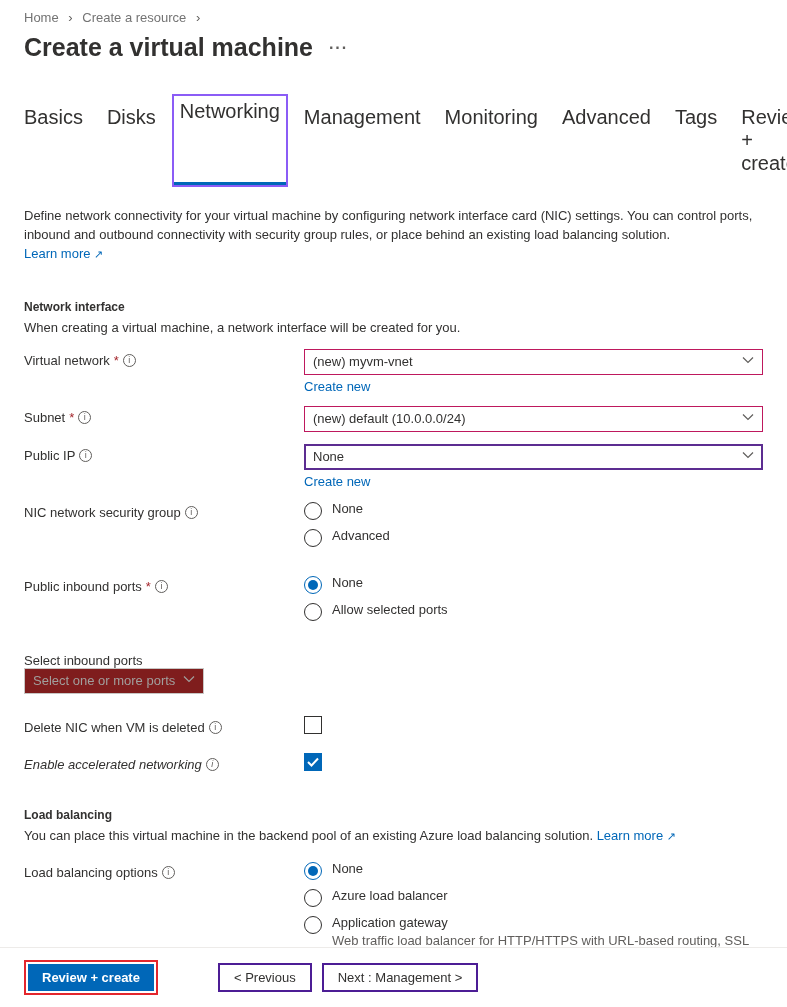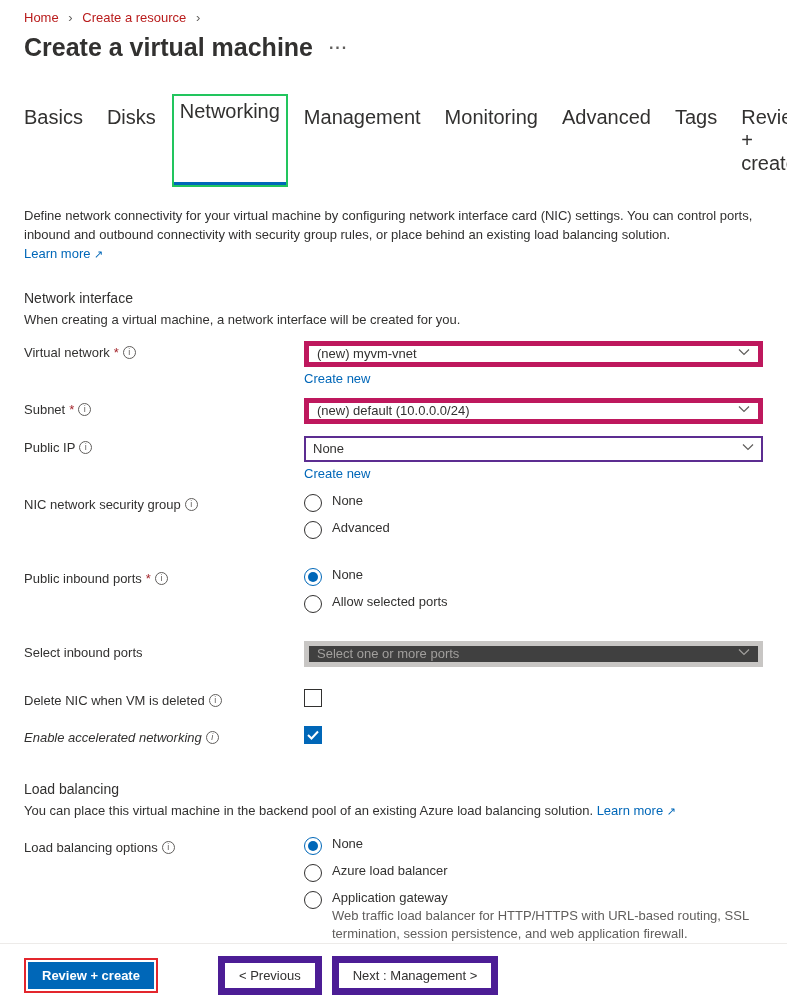--- a/index.html
+++ b/index.html
@@ -6,48 +6,48 @@
   body {
     margin: 0;
     padding: 0 24px 80px 24px;
     font-family: "Segoe UI", -apple-system, BlinkMacSystemFont, sans-serif;
     font-size: 13px;
     color: #323130;
     background: #fff;
     width: 787px;
   }
   .breadcrumb { padding-top: 10px; font-size: 13px; }
-  .breadcrumb a { color: #b91c1c; text-decoration: none; }
+  .breadcrumb a { color: #737373; text-decoration: none; }
   .breadcrumb .sep { color: #605e5c; margin: 0 6px; }
   h1 { font-size: 25px; font-weight: 600; margin: 8px 0 4px 0; display:flex; align-items:center; gap:16px; }
   .ellipsis { color:#605e5c; font-size:16px; letter-spacing:1px; cursor:pointer; }
   .tabs { display:flex; gap: 24px; margin-top: 38px; border-bottom:none; }
   .tab { padding: 6px 0 10px 0; font-size:20px; color:#323130; cursor:pointer; position:relative; }
   .tab.active { color:#323130; }
   .tab.active::after { content:""; position:absolute; left:0; right:0; bottom:0; height:3px; background:#0067b8; }
-  .tab-highlight { padding: 4px 6px 10px 6px; border:2px solid #22c55e; margin:-6px -8px -2px -8px; }
+  .tab-highlight { padding: 4px 6px 10px 6px; border:2px solid #8b5cf6; margin:-6px -8px -2px -8px; }
   .intro { margin-top: 22px; line-height: 1.45; color:#323130; font-size:13px; }
   .link { color:#0067b8; text-decoration:none; cursor:pointer; }
   .ext-icon { font-size:11px; }
-  h2.section { font-size: 14px; font-weight:400; margin: 26px 0 6px 0; }
+  h2.section { font-size: 12px; font-weight:700; margin: 36px 0 6px 0; }
   .sub { font-size:13px; margin-bottom:14px; }
   .form-row { display:flex; align-items:flex-start; margin-top: 12px; }
   .label-col { width: 280px; padding-top:4px; display:flex; align-items:center; gap:4px; font-size:13px; }
   .req { color:#a4262c; }
   .info-icon {
     display:inline-flex; width:13px; height:13px; border:1px solid #605e5c; border-radius:50%;
     font-size:9px; align-items:center; justify-content:center; color:#605e5c; cursor:default;
   }
   .field-col { flex:1; }
   .select {
-    border:5px solid #be185d; height:26px; width:100%; padding:0 28px 0 8px;
+    border:1px solid #be185d; height:26px; width:100%; padding:0 28px 0 8px;
     font-size:13px; background:#fff; position:relative; display:flex; align-items:center; cursor:pointer;
   }
   .select.focused { border:1px solid #5c2d91; box-shadow: inset 0 0 0 1px #5c2d91; }
-  .select.disabled { background:#404040; color:#a19f9d; border-color:#c8c6c4; cursor:default; }
+  .select.disabled { background:#7f1d1d; color:#a19f9d; border-color:#c8c6c4; cursor:default; }
   .chevron { position:absolute; right:8px; top:50%; transform:translateY(-50%); pointer-events:none; }
   .chevron svg { width:12px; height:12px; }
   .create-new { color:#0067b8; font-size:13px; margin-top:4px; display:inline-block; cursor:pointer; }
   .radio-group { display:flex; flex-direction:column; gap:8px; }
   .radio-item { display:flex; align-items:flex-start; gap:10px; cursor:pointer; }
   .radio-outer {
     width:18px; height:18px; border:1px solid #323130; border-radius:50%;
     display:flex; align-items:center; justify-content:center; flex-shrink:0; margin-top:1px;
   }
   .radio-outer.checked { border-color:#0067b8; }
@@ -62,21 +62,21 @@
   .checkbox.checked svg { width:14px; height:14px; }
   .footer {
     position:fixed; bottom:0; left:0; width:787px; background:#fff;
     border-top:1px solid #edebe9; padding:12px 24px; display:flex; gap:10px; align-items:center;
   }
   .btn-primary {
     background:#0067b8; color:#fff; border:none; padding:6px 14px; font-size:13px; font-weight:600; cursor:pointer;
   }
   .btn-primary-wrap { border:2px solid #e3262d; padding:2px; display:inline-block; }
   .btn-secondary {
-    background:#fff; color:#323130; border:7px solid #4c1d95; padding:5px 14px; font-size:13px; cursor:pointer;
+    background:#fff; color:#323130; border:2px solid #4c1d95; padding:5px 14px; font-size:13px; cursor:pointer;
   }
   .spacer-h { width:40px; }
 </style>
 </head>
 <body>
 
 <div class="breadcrumb">
   <a>Home</a>
   <span class="sep">›</span>
   <a>Create a resource</a>
@@ -196,21 +196,21 @@
         </span>
       <span class="radio-label">None</span>
     </label>
     <label class="radio-item">
       <span class="radio-outer"></span>
       <span class="radio-label">Allow selected ports</span>
     </label>
   </div>
 </div>
 
-<div class="form-row" style="margin-top:28px;">
+<div class="form-row" style="margin-top:28px;flex-direction:column;">
   <div class="label-col">
     <span>Select inbound ports</span>
   </div>
   <div class="field-col">
     <div class="select disabled">
       <span>Select one or more ports</span>
       <span class="chevron">
         <svg viewBox="0 0 12 12">
             <path d="M1 3 L6 8 L11 3" fill="none" stroke="#a19f9d" stroke-width="1.2"></path>
           </svg>

